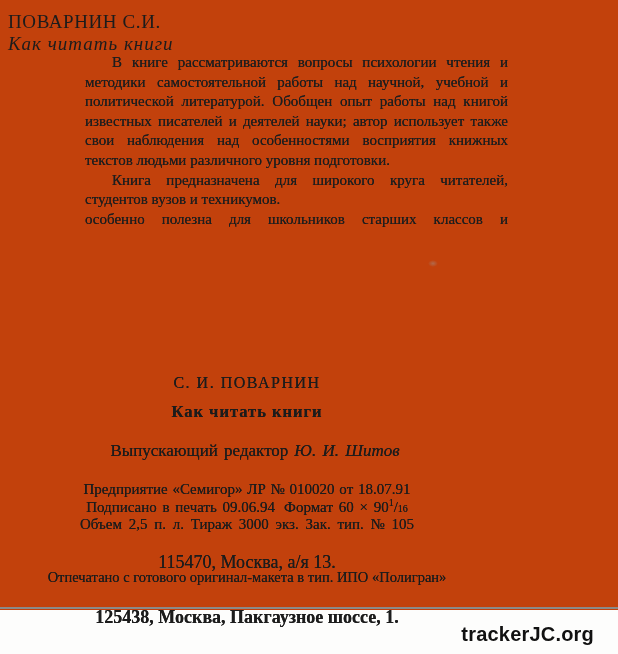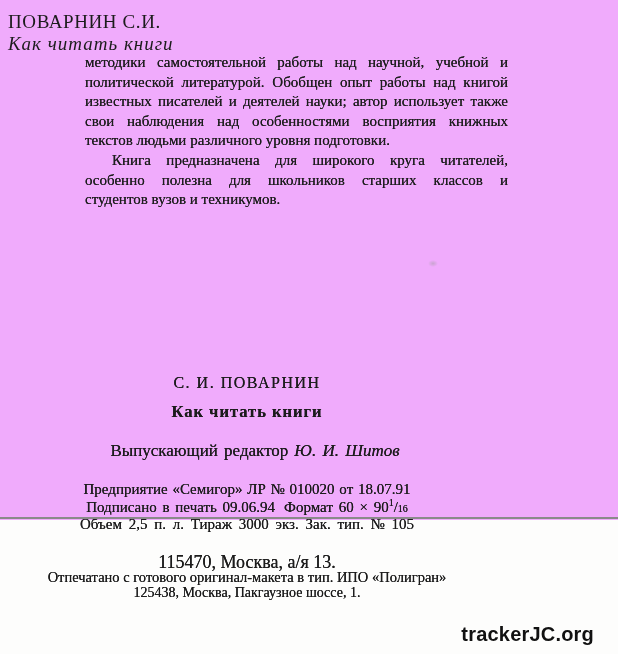--- a/index.html
+++ b/index.html
@@ -3,21 +3,21 @@
 <meta charset="utf-8">
 <style>
   html,body{margin:0;padding:0;}
   body{
     width:618px;height:654px;overflow:hidden;
     background:#fdfdfc;
     font-family:"Liberation Serif", serif;
     color:#1c1c1c;
     position:relative;
   }
-  .page{position:absolute;inset:0;width:618px;height:520px;background:#f0abfc;}
+  .page{position:absolute;inset:0;width:618px;height:610px;background:#c2410c;}
 
   
   .top-author{
     position:absolute;left:8px;top:11px;
     font-size:19px;letter-spacing:.6px;white-space:nowrap;
   }
   .top-title{
     position:absolute;left:8px;top:33px;
     font-size:19px;font-style:italic;letter-spacing:1px;white-space:nowrap;
   }
@@ -53,49 +53,50 @@
   .editor .ed-name{font-style:italic;margin-left:6px;}
   .imp1{top:481px;font-size:15px;word-spacing:1px;}
   .imp2{top:499px;font-size:15px;word-spacing:2px;}
   .imp2 .seg-gap{margin-left:9px;}
   .imp2 sup{font-size:10px;vertical-align:super;line-height:0;}
   .imp2 sub{font-size:10px;vertical-align:baseline;line-height:0;}
   .imp3{top:516px;font-size:15px;word-spacing:3px;}
   .pub1{top:537px;font-size:14.5px;}
   .pub2{top:552px;font-size:18px;}
   .prn1{top:569px;font-size:14.5px;}
-  .prn2{top:585px;font-size:14px;}
+  .prn2{top:607px;font-size:18px;font-weight:bold;}
 
   
   .watermark{
     position:absolute;right:24px;top:623px;
     font-family:"Liberation Sans", sans-serif;
     font-size:20px;font-weight:700;color:#111;letter-spacing:.2px;
   }
   .bottom-divider{
     position:absolute;left:0;bottom:1px;width:618px;height:2px;background:#8a8a8a;
   }
 </style>
 </head>
 <body>
 
 <div class="page">
 
   <div class="top-author">ПОВАРНИН С.И.</div>
   <div class="top-title">Как читать книги</div>
 
   <div class="annotation">
+    <div class="ann-line indent">В книге рассматриваются вопросы психологии чтения и</div>
     <div class="ann-line">методики самостоятельной работы над научной, учебной и</div>
     <div class="ann-line">политической литературой. Обобщен опыт работы над книгой</div>
     <div class="ann-line">известных писателей и деятелей науки; автор использует также</div>
     <div class="ann-line">свои наблюдения над особенностями восприятия книжных</div>
     <div class="ann-line lastline">текстов людьми различного уровня подготовки.</div>
     <div class="ann-line indent">Книга предназначена для широкого круга читателей,</div>
+    <div class="ann-line lastline">студентов вузов и техникумов.</div>
     <div class="ann-line">особенно полезна для школьников старших классов и</div>
-    <div class="ann-line lastline">студентов вузов и техникумов.</div>
   </div>
 
   <div class="smudge"></div>
 
   <div class="cline tp-author">С. И. ПОВАРНИН</div>
   <div class="cline tp-title">Как читать книги</div>
 
   <div class="cline editor">
     <span>Выпускающий редактор</span><span class="ed-name">Ю. И. Шитов</span>
   </div>

